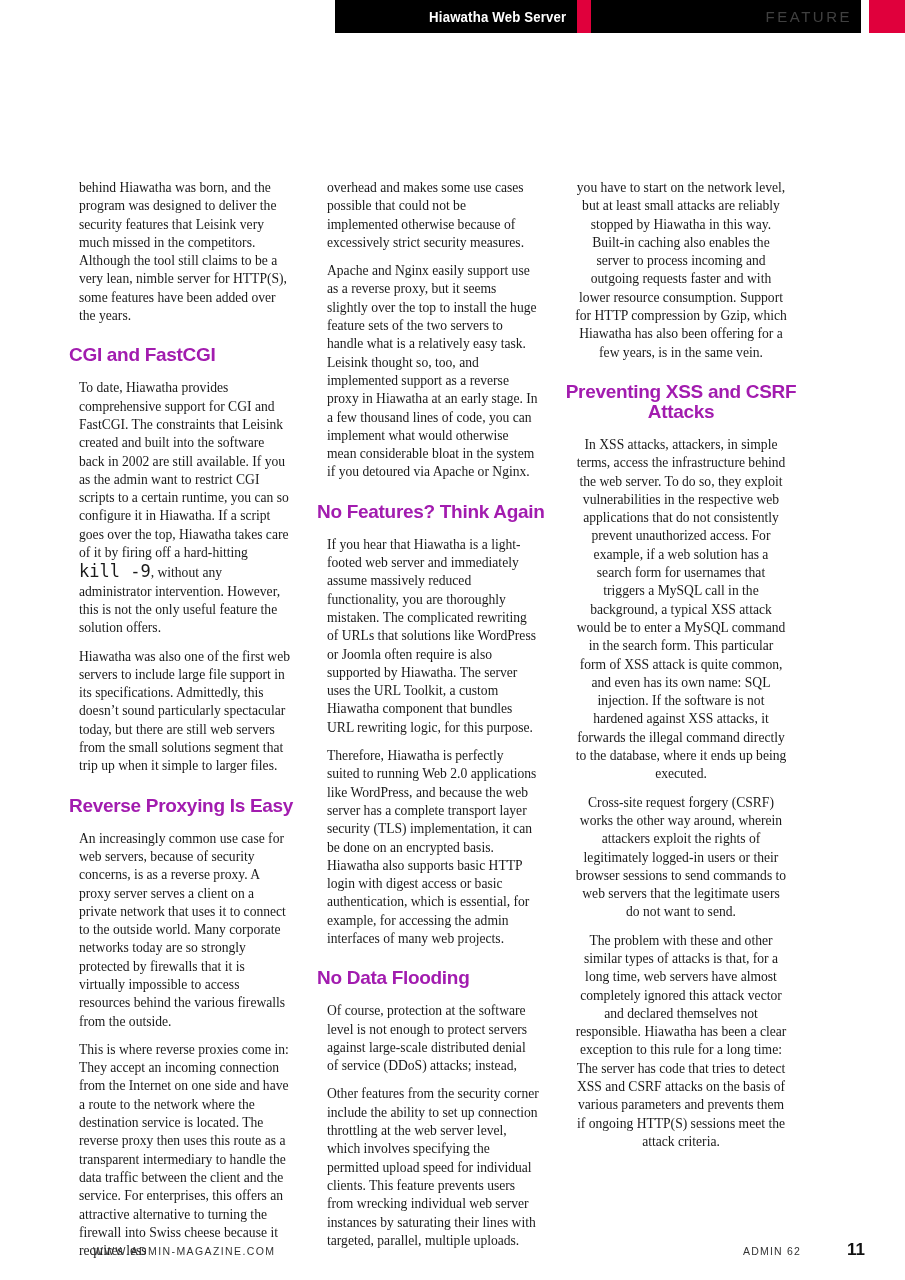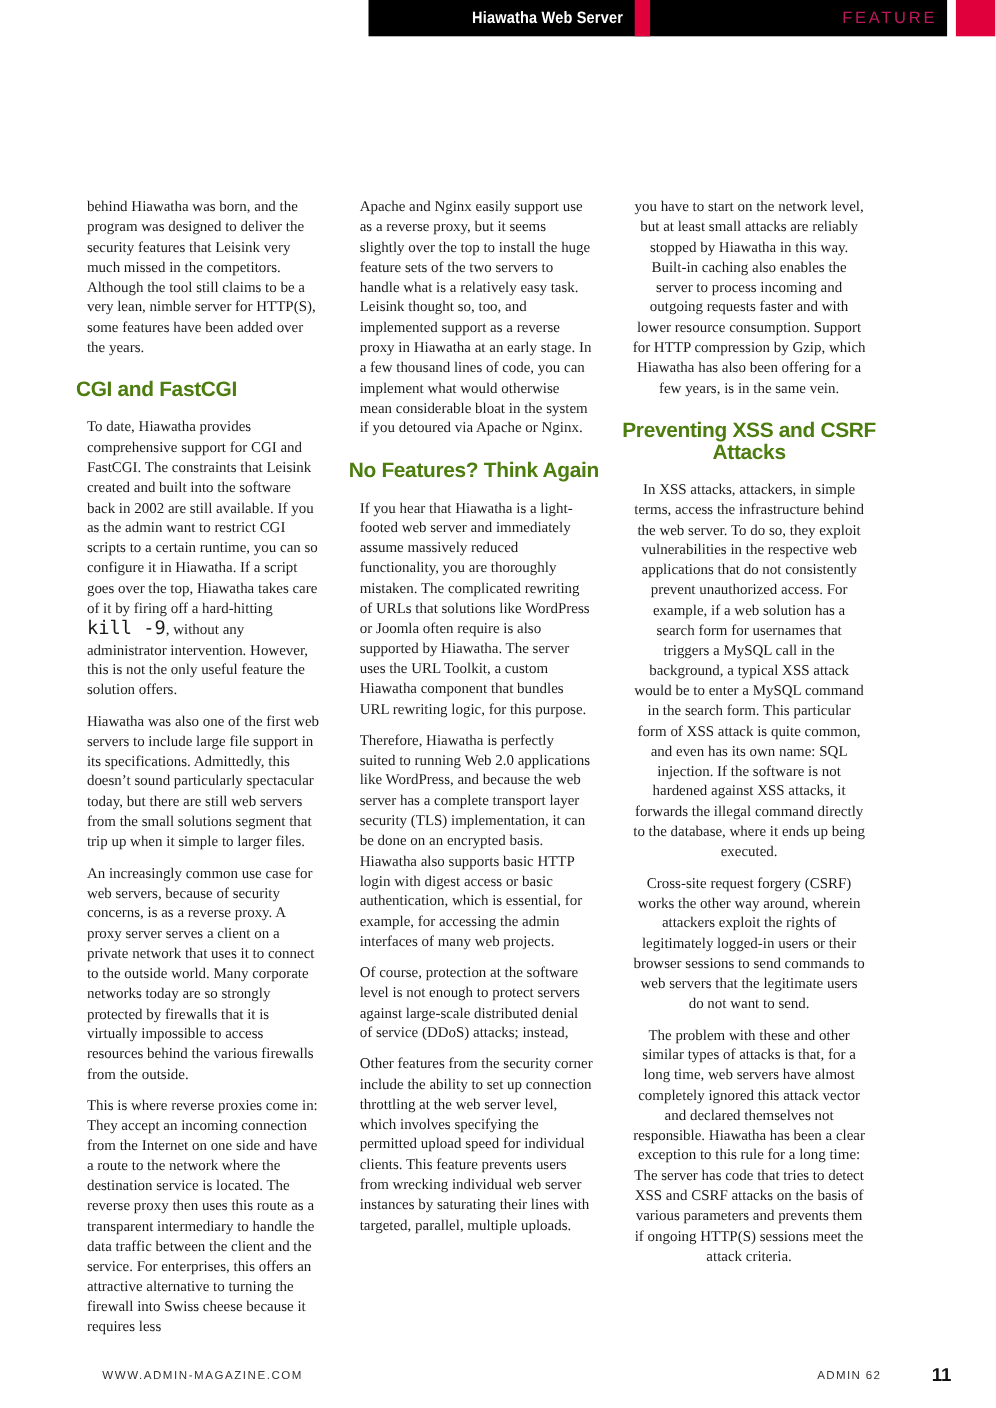--- a/index.html
+++ b/index.html
@@ -11,29 +11,29 @@
   .header-title {
     position: absolute; top: 0; left: 335px; width: 242px; height: 33px; line-height: 33px;
     text-align: right; padding-right: 12px; box-sizing: border-box;
     font-family: "Liberation Sans", "DejaVu Sans", sans-serif; font-weight: bold; font-size: 15px;
     color: #fff; letter-spacing: 0.2px; transform: scaleX(0.88); transform-origin: right center;
   }
   .header-accent1 { position: absolute; top: 0; left: 577px; width: 14px; height: 33px; background: #e0003c; }
   .header-section {
     position: absolute; top: 0; left: 700px; width: 152px; height: 33px; line-height: 33px;
     text-align: right; font-family: "Liberation Sans", "DejaVu Sans", sans-serif; font-size: 15px;
-    letter-spacing: 2.5px; color: #be185d;
+    letter-spacing: 2.5px; color: #404040;
   }
   .header-accent2 { position: absolute; top: 0; left: 869px; width: 36px; height: 33px; background: #e0003c; }
 
   .col { position: absolute; top: 169px; width: 232px; font-size: 13.6px; line-height: 18.3px; }
   .col p { margin: 10px; }
   .col h2 {
     font-family: "Liberation Sans", "DejaVu Sans", sans-serif; font-weight: bold; font-size: 19px;
-    line-height: 20px; margin: 20px 0 14px 0; letter-spacing: -0.3px; color: #4d7c0f;
+    line-height: 20px; margin: 20px 0 14px 0; letter-spacing: -0.3px; color: #a21caf;
   }
   .col1 { left: 69px; }
   .col2 { left: 317px; }
   .col3 { left: 565px; text-align: center; }
   .mono { font-family: "DejaVu Sans Mono", "Liberation Mono", monospace; font-size: 17px; }
 
   .footer-url {
     position: absolute; top: 1245px; left: 93px; font-family: "Liberation Sans", "DejaVu Sans", sans-serif;
     font-size: 10.5px; letter-spacing: 1.4px; color: #333;
   }
@@ -53,29 +53,32 @@
 <div class="header-title">Hiawatha Web Server</div>
 <div class="header-accent1"></div>
 <div class="header-section">FEATURE</div>
 <div class="header-accent2"></div>
 
 <div class="col col1">
   <p>behind Hiawatha was born, and the program was designed to deliver the security features that Leisink very much missed in the competitors. Although the tool still claims to be a very lean, nimble server for HTTP(S), some features have been added over the years.</p>
   <h2>CGI and FastCGI</h2>
   <p><span>To date, Hiawatha provides comprehensive support for CGI and FastCGI. The constraints that Leisink created and built into the software back in 2002 are still available. If you as the admin want to restrict CGI scripts to a certain runtime, you can so configure it in Hiawatha. If a script goes over the top, Hiawatha takes care of it by firing off a hard-hitting </span><span class="mono">kill -9</span><span>, without any administrator intervention. However, this is not the only useful feature the solution offers.</span></p>
   <p>Hiawatha was also one of the first web servers to include large file support in its specifications. Admittedly, this doesn’t sound particularly spectacular today, but there are still web servers from the small solutions segment that trip up when it simple to larger files.</p>
+  <h2>Reverse Proxying Is Easy</h2>
   <p>An increasingly common use case for web servers, because of security concerns, is as a reverse proxy. A proxy server serves a client on a private network that uses it to connect to the outside world. Many corporate networks today are so strongly protected by firewalls that it is virtually impossible to access resources behind the various firewalls from the outside.</p>
   <p>This is where reverse proxies come in: They accept an incoming connection from the Internet on one side and have a route to the network where the destination service is located. The reverse proxy then uses this route as a transparent intermediary to handle the data traffic between the client and the service. For enterprises, this offers an attractive alternative to turning the firewall into Swiss cheese because it requires less</p>
 </div>
 
 <div class="col col2">
+  <p>overhead and makes some use cases possible that could not be implemented otherwise because of excessively strict security measures.</p>
   <p>Apache and Nginx easily support use as a reverse proxy, but it seems slightly over the top to install the huge feature sets of the two servers to handle what is a relatively easy task. Leisink thought so, too, and implemented support as a reverse proxy in Hiawatha at an early stage. In a few thousand lines of code, you can implement what would otherwise mean considerable bloat in the system if you detoured via Apache or Nginx.</p>
   <h2>No Features? Think Again</h2>
   <p>If you hear that Hiawatha is a light-footed web server and immediately assume massively reduced functionality, you are thoroughly mistaken. The complicated rewriting of URLs that solutions like WordPress or Joomla often require is also supported by Hiawatha. The server uses the URL Toolkit, a custom Hiawatha component that bundles URL rewriting logic, for this purpose.</p>
   <p>Therefore, Hiawatha is perfectly suited to running Web 2.0 applications like WordPress, and because the web server has a complete transport layer security (TLS) implementation, it can be done on an encrypted basis. Hiawatha also supports basic HTTP login with digest access or basic authentication, which is essential, for example, for accessing the admin interfaces of many web projects.</p>
+  <h2>No Data Flooding</h2>
   <p>Of course, protection at the software level is not enough to protect servers against large-scale distributed denial of service (DDoS) attacks; instead,</p>
   <p>Other features from the security corner include the ability to set up connection throttling at the web server level, which involves specifying the permitted upload speed for individual clients. This feature prevents users from wrecking individual web server instances by saturating their lines with targeted, parallel, multiple uploads.</p>
 </div>
 
 <div class="col col3">
   <p>you have to start on the network level, but at least small attacks are reliably stopped by Hiawatha in this way. Built-in caching also enables the server to process incoming and outgoing requests faster and with lower resource consumption. Support for HTTP compression by Gzip, which Hiawatha has also been offering for a few years, is in the same vein.</p>
   <h2>Preventing XSS and CSRF Attacks</h2>
   <p>In XSS attacks, attackers, in simple terms, access the infrastructure behind the web server. To do so, they exploit vulnerabilities in the respective web applications that do not consistently prevent unauthorized access. For example, if a web solution has a search form for usernames that triggers a MySQL call in the background, a typical XSS attack would be to enter a MySQL command in the search form. This particular form of XSS attack is quite common, and even has its own name: SQL injection. If the software is not hardened against XSS attacks, it forwards the illegal command directly to the database, where it ends up being executed.</p>
   <p>Cross-site request forgery (CSRF) works the other way around, wherein attackers exploit the rights of legitimately logged-in users or their browser sessions to send commands to web servers that the legitimate users do not want to send.</p>
   <p>The problem with these and other similar types of attacks is that, for a long time, web servers have almost completely ignored this attack vector and declared themselves not responsible. Hiawatha has been a clear exception to this rule for a long time: The server has code that tries to detect XSS and CSRF attacks on the basis of various parameters and prevents them if ongoing HTTP(S) sessions meet the attack criteria.</p>

